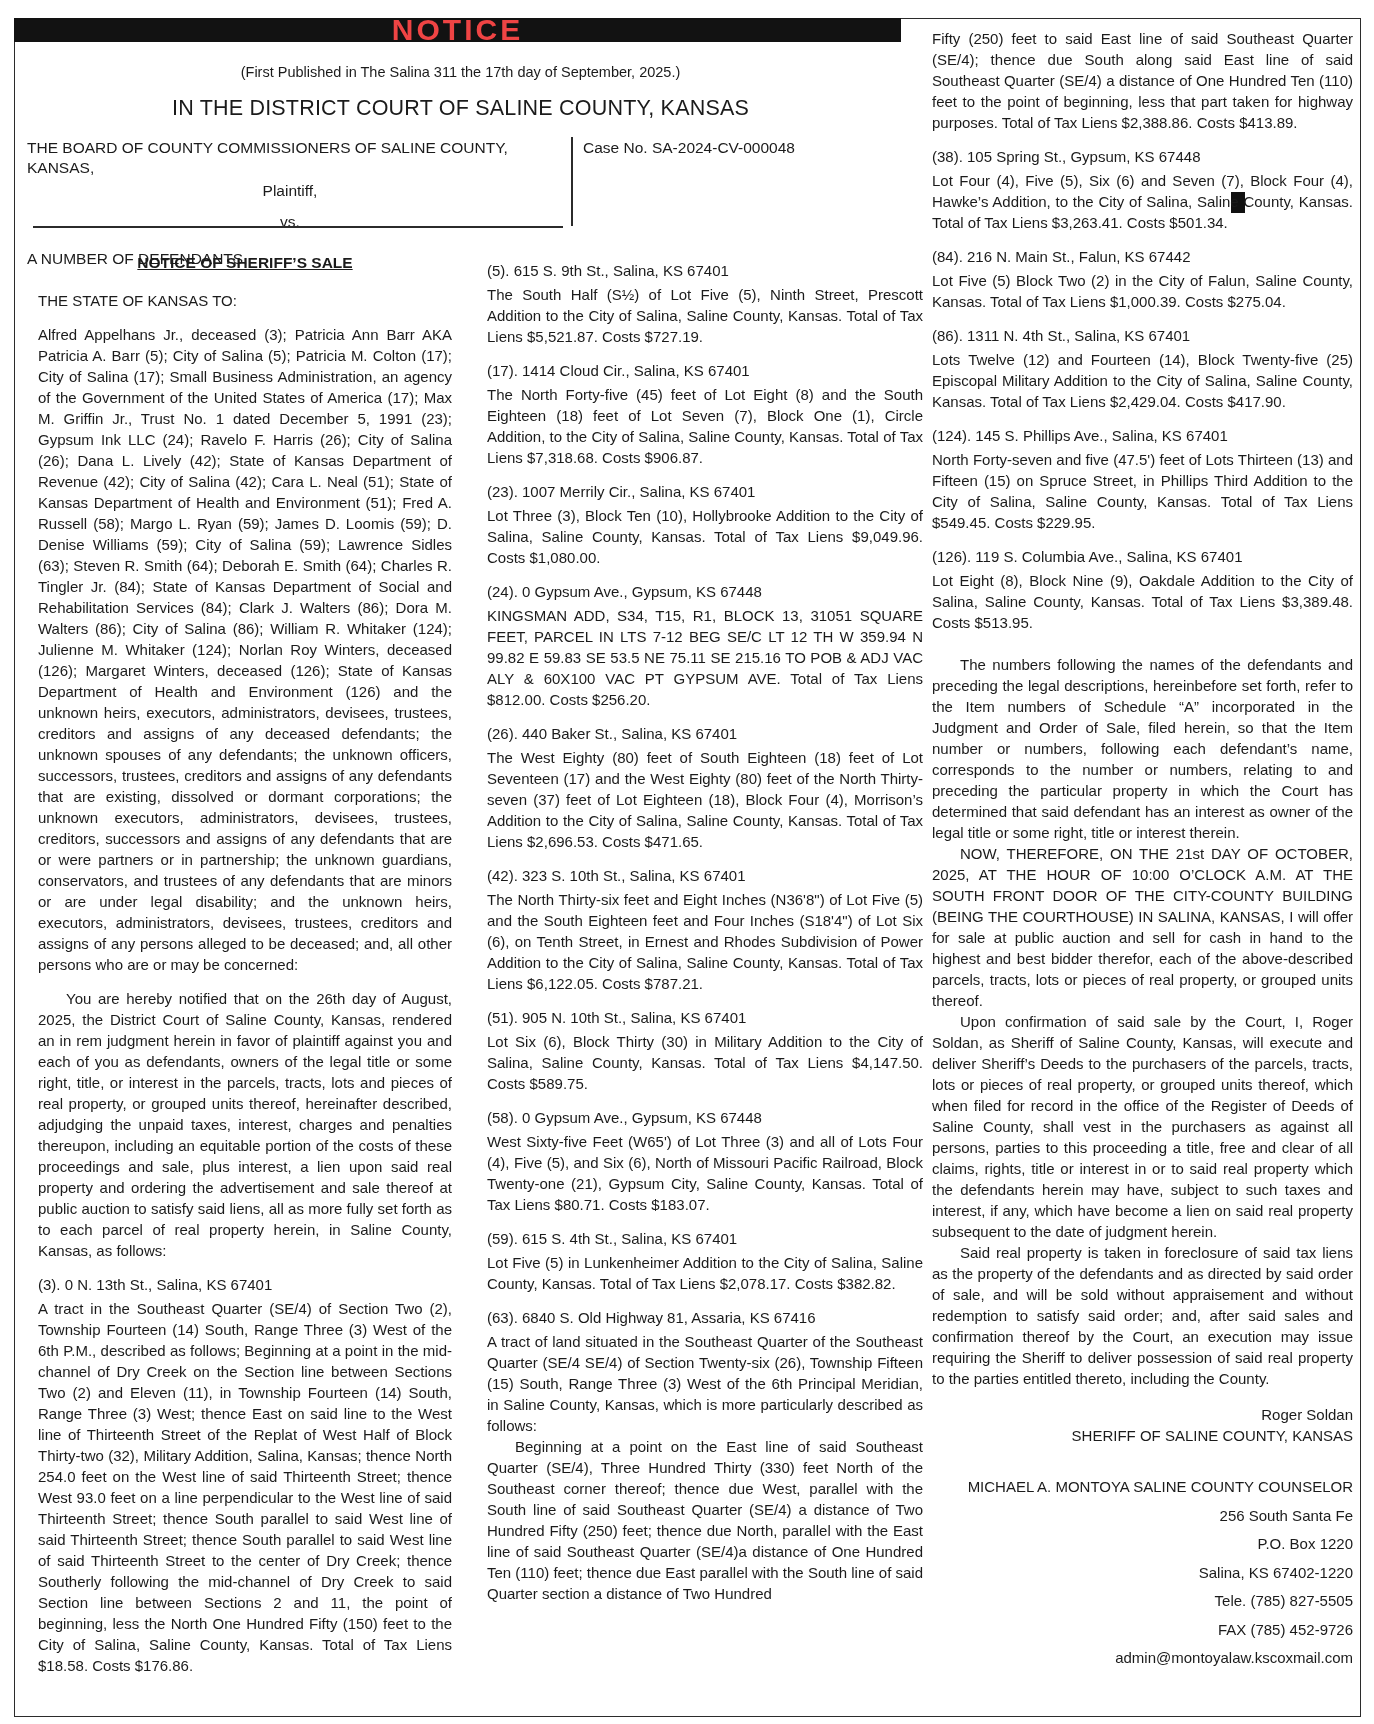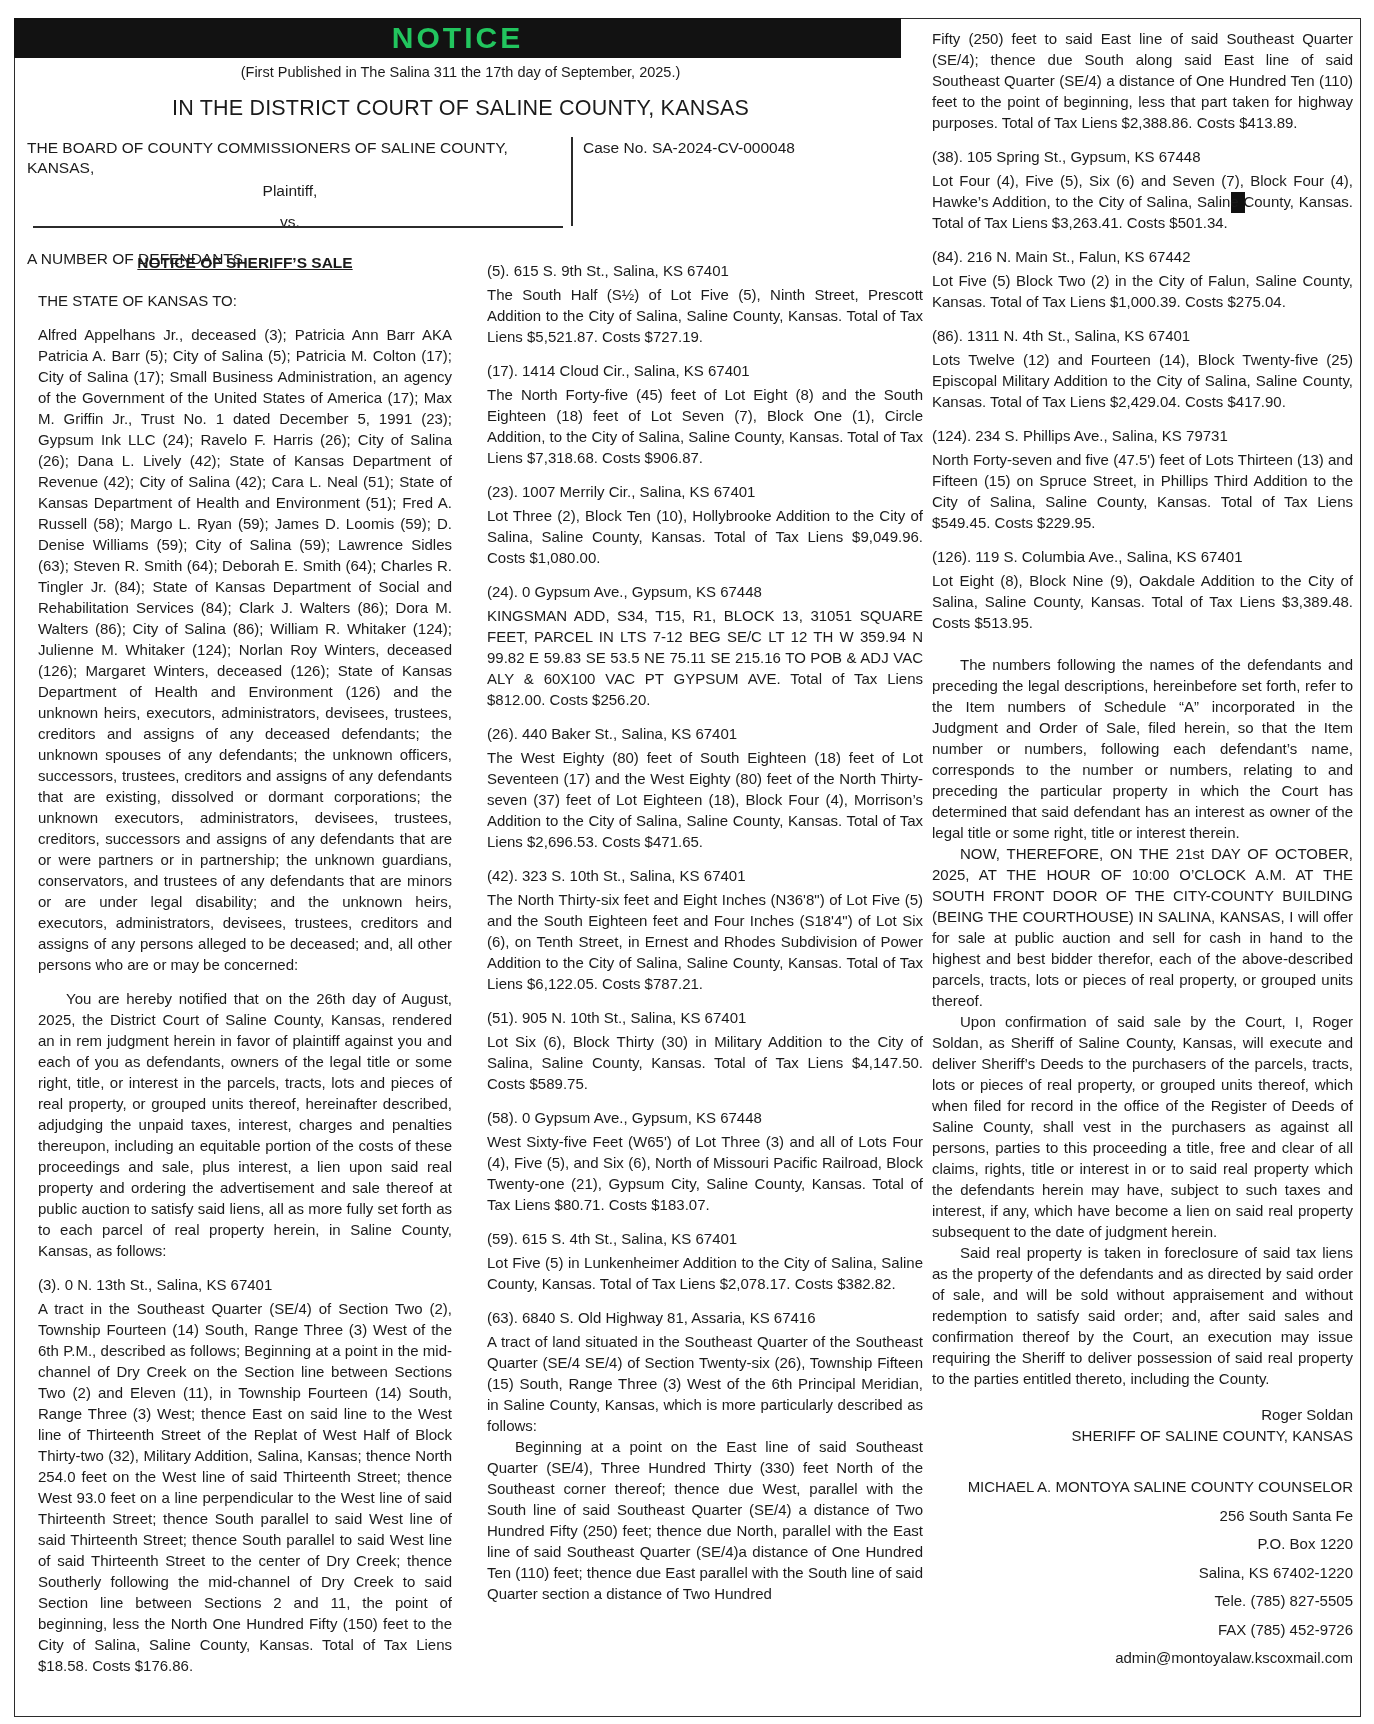--- a/index.html
+++ b/index.html
@@ -3,22 +3,22 @@
 <meta charset="utf-8">
 <style>
   html,body{margin:0;padding:0;background:#e8e8e8;}
   .page{
     position:relative;width:1374px;height:1724px;background:#ffffff;
     font-family:"Liberation Sans",sans-serif;color:#1b1b1b;overflow:hidden;
     margin:0 auto;
   }
   .frame{position:absolute;left:14px;top:18px;width:1345px;height:1697px;border:1.5px solid #2b2b2b;}
   .banner{
-    position:absolute;left:14px;top:18px;width:887px;height:40px;background:#121212;
-    color:#22c55e;display:flex;align-items:center;justify-content:center;
+    position:absolute;left:14px;top:18px;width:887px;height:24px;background:#121212;
+    color:#ef4444;display:flex;align-items:center;justify-content:center;
     font-weight:700;font-size:30px;letter-spacing:3px;
   }
   .publine{position:absolute;left:38px;top:64px;width:845px;text-align:center;font-size:14.5px;}
   .court-title{position:absolute;left:38px;top:96px;width:845px;text-align:center;font-weight:400;font-size:21.5px;letter-spacing:.2px;}
   .caption-left{position:absolute;left:27px;top:138px;width:526px;font-size:15.5px;line-height:20px;}
   .plaintiff-role{text-align:center;margin-top:3px;}
   .vs{text-align:center;margin-top:11px;}
   .defendants-line{margin-top:17px;}
   .caption-divider{position:absolute;left:571px;top:137px;width:1.5px;height:89px;background:#2b2b2b;}
   .case-no{position:absolute;left:583px;top:139px;font-size:15.5px;}
@@ -79,21 +79,21 @@
     <div class="item" style="margin-top:0">
       <div class="item-h">(5). 615 S. 9th St., Salina, KS 67401</div>
       <div class="item-d">The South Half (S½) of Lot Five (5), Ninth Street, Prescott Addition to the City of Salina, Saline County, Kansas. Total of Tax Liens $5,521.87. Costs $727.19.</div>
     </div>
     <div class="item">
       <div class="item-h">(17). 1414 Cloud Cir., Salina, KS 67401</div>
       <div class="item-d">The North Forty-five (45) feet of Lot Eight (8) and the South Eighteen (18) feet of Lot Seven (7), Block One (1), Circle Addition, to the City of Salina, Saline County, Kansas. Total of Tax Liens $7,318.68. Costs $906.87.</div>
     </div>
     <div class="item">
       <div class="item-h">(23). 1007 Merrily Cir., Salina, KS 67401</div>
-      <div class="item-d">Lot Three (2), Block Ten (10), Hollybrooke Addition to the City of Salina, Saline County, Kansas. Total of Tax Liens $9,049.96. Costs $1,080.00.</div>
+      <div class="item-d">Lot Three (3), Block Ten (10), Hollybrooke Addition to the City of Salina, Saline County, Kansas. Total of Tax Liens $9,049.96. Costs $1,080.00.</div>
     </div>
     <div class="item">
       <div class="item-h">(24). 0 Gypsum Ave., Gypsum, KS 67448</div>
       <div class="item-d">KINGSMAN ADD, S34, T15, R1, BLOCK 13, 31051 SQUARE FEET, PARCEL IN LTS 7-12 BEG SE/C LT 12 TH W 359.94 N 99.82 E 59.83 SE 53.5 NE 75.11 SE 215.16 TO POB &amp; ADJ VAC ALY &amp; 60X100 VAC PT GYPSUM AVE. Total of Tax Liens $812.00. Costs $256.20.</div>
     </div>
     <div class="item">
       <div class="item-h">(26). 440 Baker St., Salina, KS 67401</div>
       <div class="item-d">The West Eighty (80) feet of South Eighteen (18) feet of Lot Seventeen (17) and the West Eighty (80) feet of the North Thirty-seven (37) feet of Lot Eighteen (18), Block Four (4), Morrison’s Addition to the City of Salina, Saline County, Kansas. Total of Tax Liens $2,696.53. Costs $471.65.</div>
     </div>
     <div class="item">
@@ -127,21 +127,21 @@
     </div>
     <div class="item">
       <div class="item-h">(84). 216 N. Main St., Falun, KS 67442</div>
       <div class="item-d">Lot Five (5) Block Two (2) in the City of Falun, Saline County, Kansas. Total of Tax Liens $1,000.39. Costs $275.04.</div>
     </div>
     <div class="item">
       <div class="item-h">(86). 1311 N. 4th St., Salina, KS 67401</div>
       <div class="item-d">Lots Twelve (12) and Fourteen (14), Block Twenty-five (25) Episcopal Military Addition to the City of Salina, Saline County, Kansas. Total of Tax Liens $2,429.04. Costs $417.90.</div>
     </div>
     <div class="item">
-      <div class="item-h">(124). 234 S. Phillips Ave., Salina, KS 79731</div>
+      <div class="item-h">(124). 145 S. Phillips Ave., Salina, KS 67401</div>
       <div class="item-d">North Forty-seven and five (47.5') feet of Lots Thirteen (13) and Fifteen (15) on Spruce Street, in Phillips Third Addition to the City of Salina, Saline County, Kansas. Total of Tax Liens $549.45. Costs $229.95.</div>
     </div>
     <div class="item">
       <div class="item-h">(126). 119 S. Columbia Ave., Salina, KS 67401</div>
       <div class="item-d">Lot Eight (8), Block Nine (9), Oakdale Addition to the City of Salina, Saline County, Kansas. Total of Tax Liens $3,389.48. Costs $513.95.</div>
     </div>
 
     <div class="closing">
       <div class="para">The numbers following the names of the defendants and preceding the legal descriptions, hereinbefore set forth, refer to the Item numbers of Schedule “A” incorporated in the Judgment and Order of Sale, filed herein, so that the Item number or numbers, following each defendant’s name, corresponds to the number or numbers, relating to and preceding the particular property in which the Court has determined that said defendant has an interest as owner of the legal title or some right, title or interest therein.</div>
       <div class="para">NOW, THEREFORE, ON THE 21st DAY OF OCTOBER, 2025, AT THE HOUR OF 10:00 O’CLOCK A.M. AT THE SOUTH FRONT DOOR OF THE CITY-COUNTY BUILDING (BEING THE COURTHOUSE) IN SALINA, KANSAS, I will offer for sale at public auction and sell for cash in hand to the highest and best bidder therefor, each of the above-described parcels, tracts, lots or pieces of real property, or grouped units thereof.</div>

